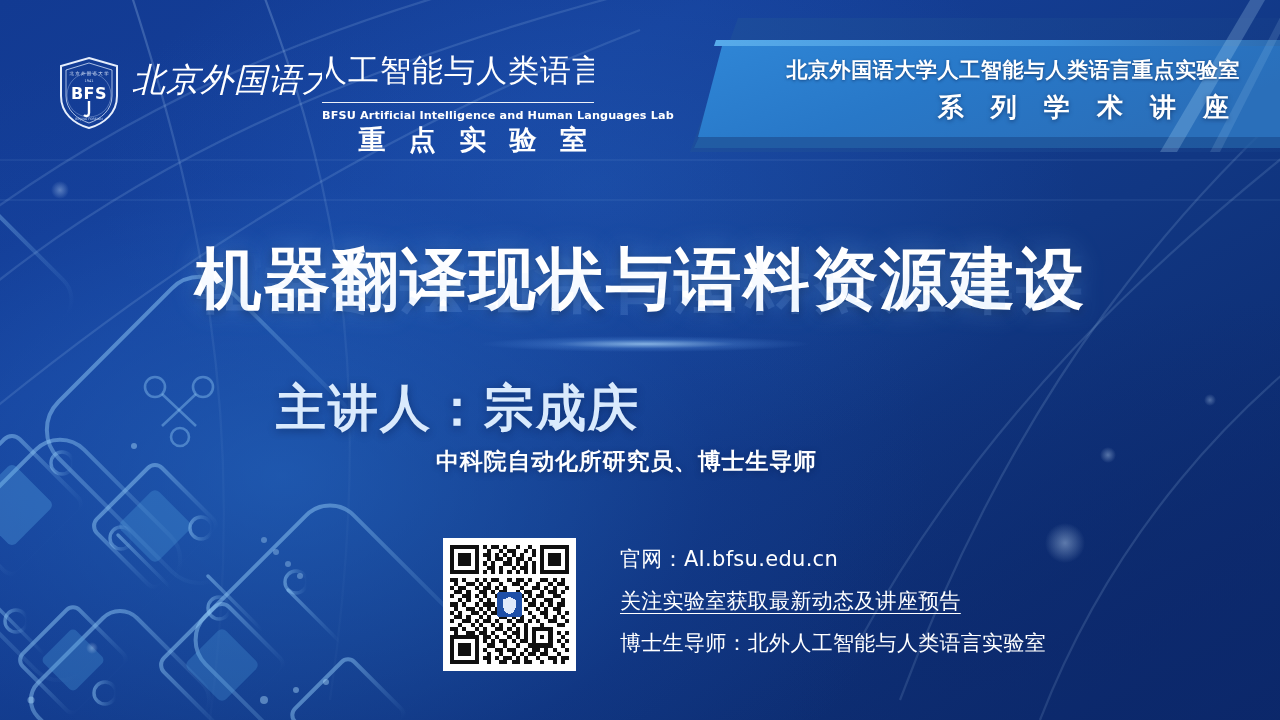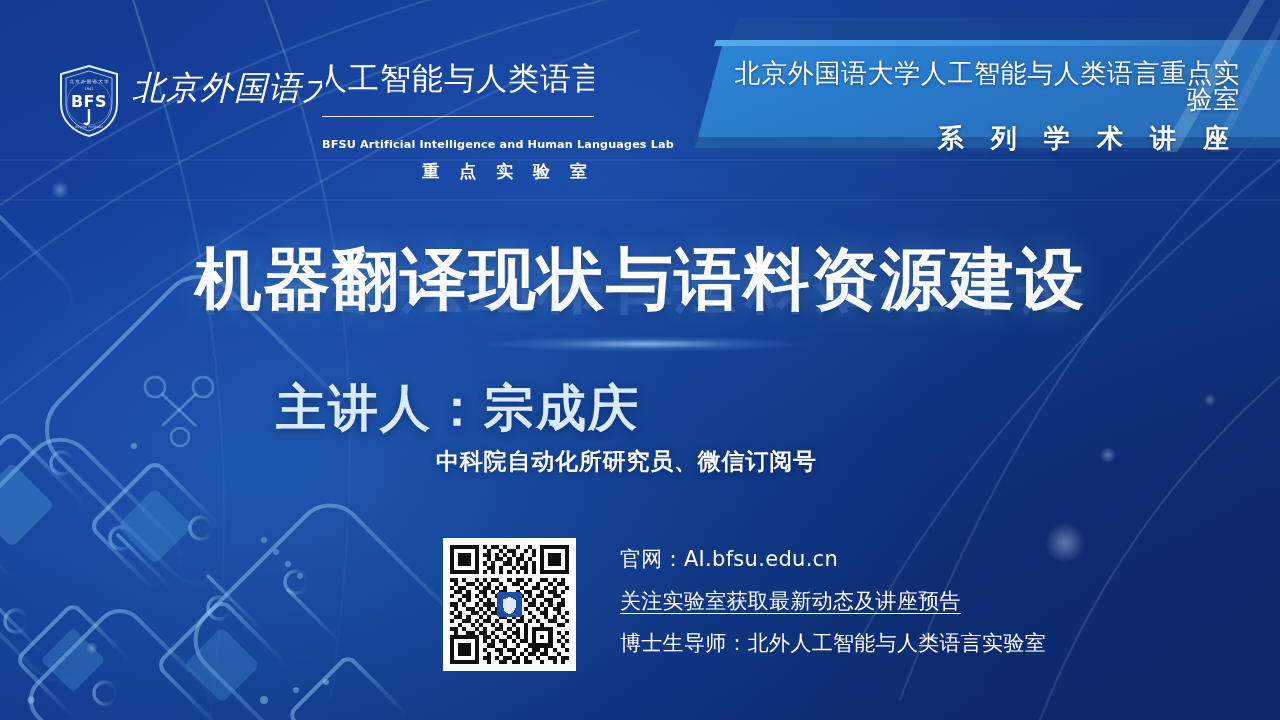--- a/index.html
+++ b/index.html
@@ -14,42 +14,42 @@
             linear-gradient(150deg,#123a92 0%,#15409a 28%,#113783 58%,#0d2d72 82%,#0b2767 100%);}
 
   .layer{position:absolute;inset:0;}
   .layer svg{display:block;width:1280px;height:720px;}
 
   
   .banner{position:absolute;top:0;left:690px;width:590px;height:152px;}
   .banner svg{position:absolute;inset:0;width:590px;height:152px;}
   .banner-text{position:absolute;right:40px;top:60px;text-align:right;
                width:520px;z-index:3;}
-  .banner-line1{font-size:26px;font-weight:normal;color:#ffffff;
+  .banner-line1{font-size:21px;font-weight:bold;color:#ffffff;
                 letter-spacing:.6px;line-height:1;
                 text-shadow:0 1px 3px rgba(0,20,60,.5);}
   .banner-line2{margin-top:13px;font-size:26px;font-weight:bold;color:#ffffff;
                 letter-spacing:9px;line-height:1;padding-right:2px;
                 text-shadow:0 1px 4px rgba(0,20,60,.55);}
 
   
-  .logos{position:absolute;left:0;top:12px;width:640px;height:150px;z-index:5;}
+  .logos{position:absolute;left:0;top:4px;width:640px;height:150px;z-index:5;}
   .logo-bfsu{position:absolute;left:58px;top:52px;display:flex;align-items:flex-start;}
   .crest{width:62px;height:74px;margin-right:12px;flex:0 0 auto;}
   .bfsu-words{padding-top:4px;}
   .bfsu-cn{height:40px;}
   .bfsu-en{font-size:13.5px;font-weight:bold;color:#e8eefc;letter-spacing:.2px;
            margin-top:3px;text-align:center;white-space:nowrap;}
 
   .logo-lab{position:absolute;left:322px;top:46px;width:272px;text-align:right;}
   .lab-cn{height:38px;}
   .lab-en{font-size:11.2px;font-weight:bold;color:#ffffff;letter-spacing:.15px;
-          margin-top:16px;white-space:nowrap;
-          border-top:1.5px solid rgba(255,255,255,.92);padding-top:21px;}
-  .lab-sub{margin-top:9px;font-size:17px;font-weight:bold;color:#ffffff;
+          margin-top:10px;white-space:nowrap;
+          border-top:1.5px solid rgba(255,255,255,.92);padding-top:6px;}
+  .lab-sub{font-size:27px;font-weight:bold;color:#ffffff;
            letter-spacing:7px;padding-left:7px;}
 
   
   .title-wrap{position:absolute;left:0;top:244px;width:1280px;text-align:center;z-index:6;}
   .title{font-size:67px;font-weight:bold;color:#ffffff;letter-spacing:1.5px;
          line-height:1.06;white-space:nowrap;
          text-shadow:0 0 26px rgba(120,190,255,.45),0 3px 10px rgba(0,15,50,.5);}
   .title-reflect{margin-top:2px;font-size:67px;font-weight:bold;letter-spacing:1.5px;
         line-height:1.06;white-space:nowrap;color:rgba(150,195,255,.20);
         transform:scaleY(-1);transform-origin:top center;
@@ -288,21 +288,21 @@
   </div>
 
   <div class="title-wrap">
     <div class="title">机器翻译现状与语料资源建设</div>
     <div class="title-reflect">机器翻译现状与语料资源建设</div>
   </div>
   <div class="glow-line"></div>
 
   <div class="speaker">
     <div class="speaker-name">主讲人：宗成庆</div>
-    <div class="speaker-title">中科院自动化所研究员、微信订阅号</div>
+    <div class="speaker-title">中科院自动化所研究员、博士生导师</div>
   </div>
 
   <div class="qr">
     <svg viewBox="0 0 29 29" shape-rendering="crispEdges">
       <rect width="29" height="29" fill="#ffffff"></rect>
       <g fill="#101010">
 
         <path d="M0 0h7v7H0z"></path>
           <path d="M1 1h5v5H1z" fill="#fff"></path>
           <path d="M2 2h3v3H2z" fill="#101010"></path>

